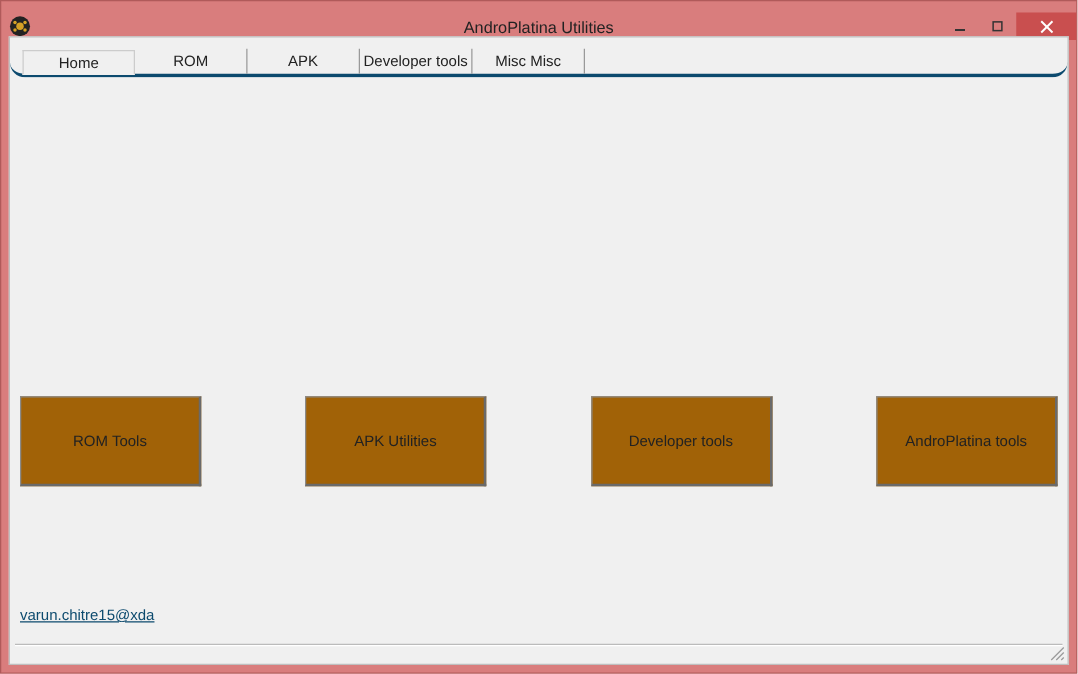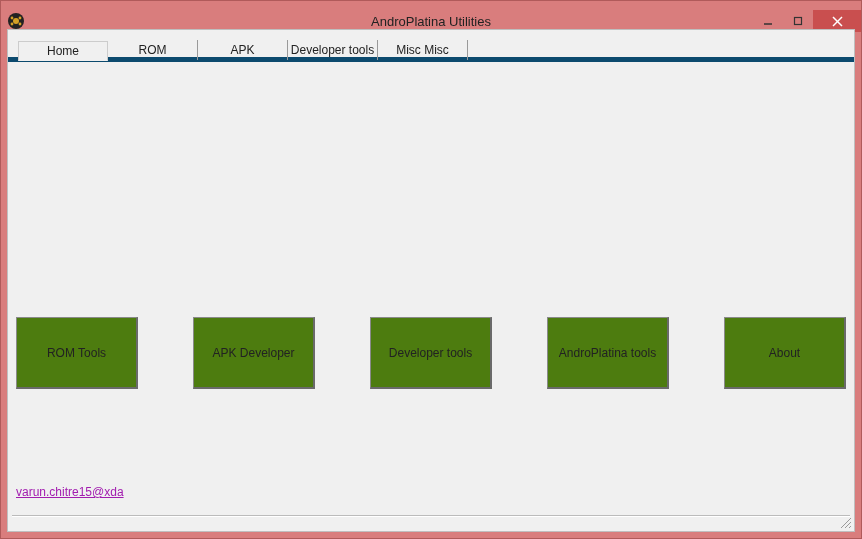--- a/index.html
+++ b/index.html
@@ -66,23 +66,25 @@
       flex: 1;
       margin: 0 6px 6px 6px;
       background: #f0f0f0;
       border: 1px solid #bfbfbf;
       display: flex;
       flex-direction: column;
       position: relative;
     }
     .tabstrip {
       display: flex;
+      align-items: flex-end;
       padding: 10px 10px 0 10px;
-      border-bottom: 5px solid #0c4a6e;
+      border-bottom: 3px solid #0c4a6e;
       height: 32px;
+      border-radius: 12px;
     }
     .tab {
       width: 90px;
       height: 20px;
       display: flex;
       align-items: center;
       justify-content: center;
       font-size: 12px;
       color: #222;
       border-right: 1px solid #999;
@@ -102,23 +104,23 @@
     }
     .button-row {
       position: absolute;
       top: 255px;
       left: 8px;
       right: 8px;
       display: flex;
       justify-content: space-between;
     }
     .big-btn {
-      width: 122px;
+      width: 145px;
       height: 72px;
-      background: #4d7c0f;
+      background: #a16207;
       border: 1px solid #8a8a8a;
       border-right: 2px solid #6a6a6a;
       border-bottom: 2px solid #6a6a6a;
       display: flex;
       align-items: center;
       justify-content: center;
       font-size: 12px;
       color: #222;
       cursor: default;
       text-align: center;
@@ -126,21 +128,21 @@
     .links {
       position: absolute;
       bottom: 32px;
       left: 8px;
       right: 8px;
       display: flex;
       justify-content: space-between;
       font-size: 12px;
     }
     .links a {
-      color: #a21caf;
+      color: #0c4a6e;
       text-decoration: underline;
     }
     .bottom-divider {
       position: absolute;
       bottom: 14px;
       left: 4px;
       right: 4px;
       height: 2px;
       border-top: 1px solid #bbb;
       border-bottom: 1px solid #fff;
@@ -208,30 +210,27 @@
           <span>Misc Misc</span>
         </div>
     </div>
 
     <div class="tabcontent">
       <div class="button-row">
         <div class="big-btn">
             <span>ROM Tools</span>
           </div>
         <div class="big-btn">
-            <span>APK Developer</span>
+            <span>APK Utilities</span>
           </div>
         <div class="big-btn">
             <span>Developer tools</span>
           </div>
         <div class="big-btn">
             <span>AndroPlatina tools</span>
-          </div>
-        <div class="big-btn">
-            <span>About</span>
           </div>
       </div>
 
       <div class="links">
         <a href="#">varun.chitre15@xda</a>
       </div>
 
       <div class="bottom-divider"></div>
 
       <div class="resize-grip">

